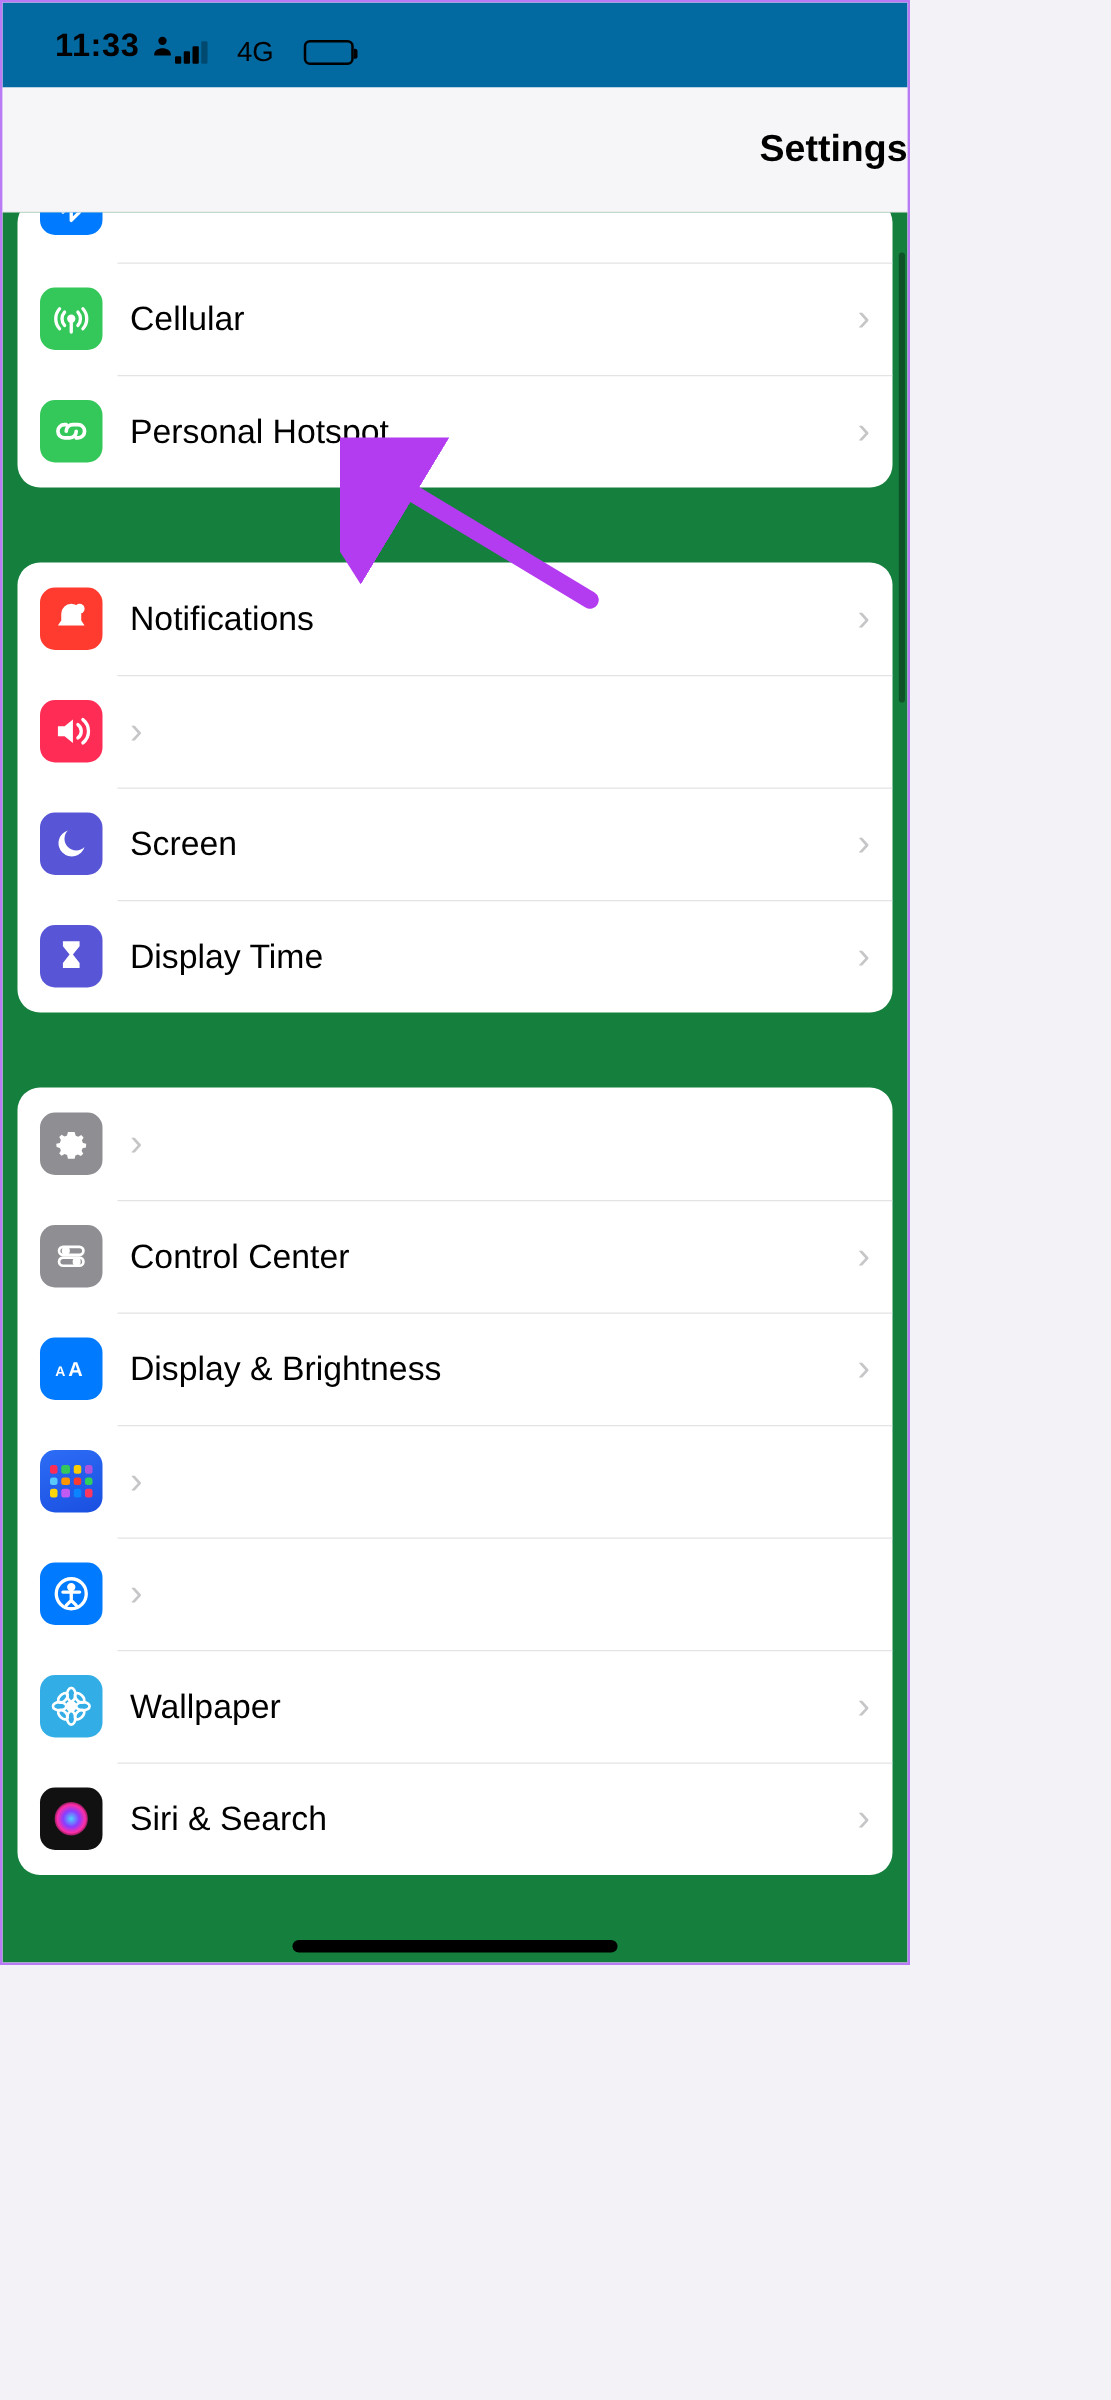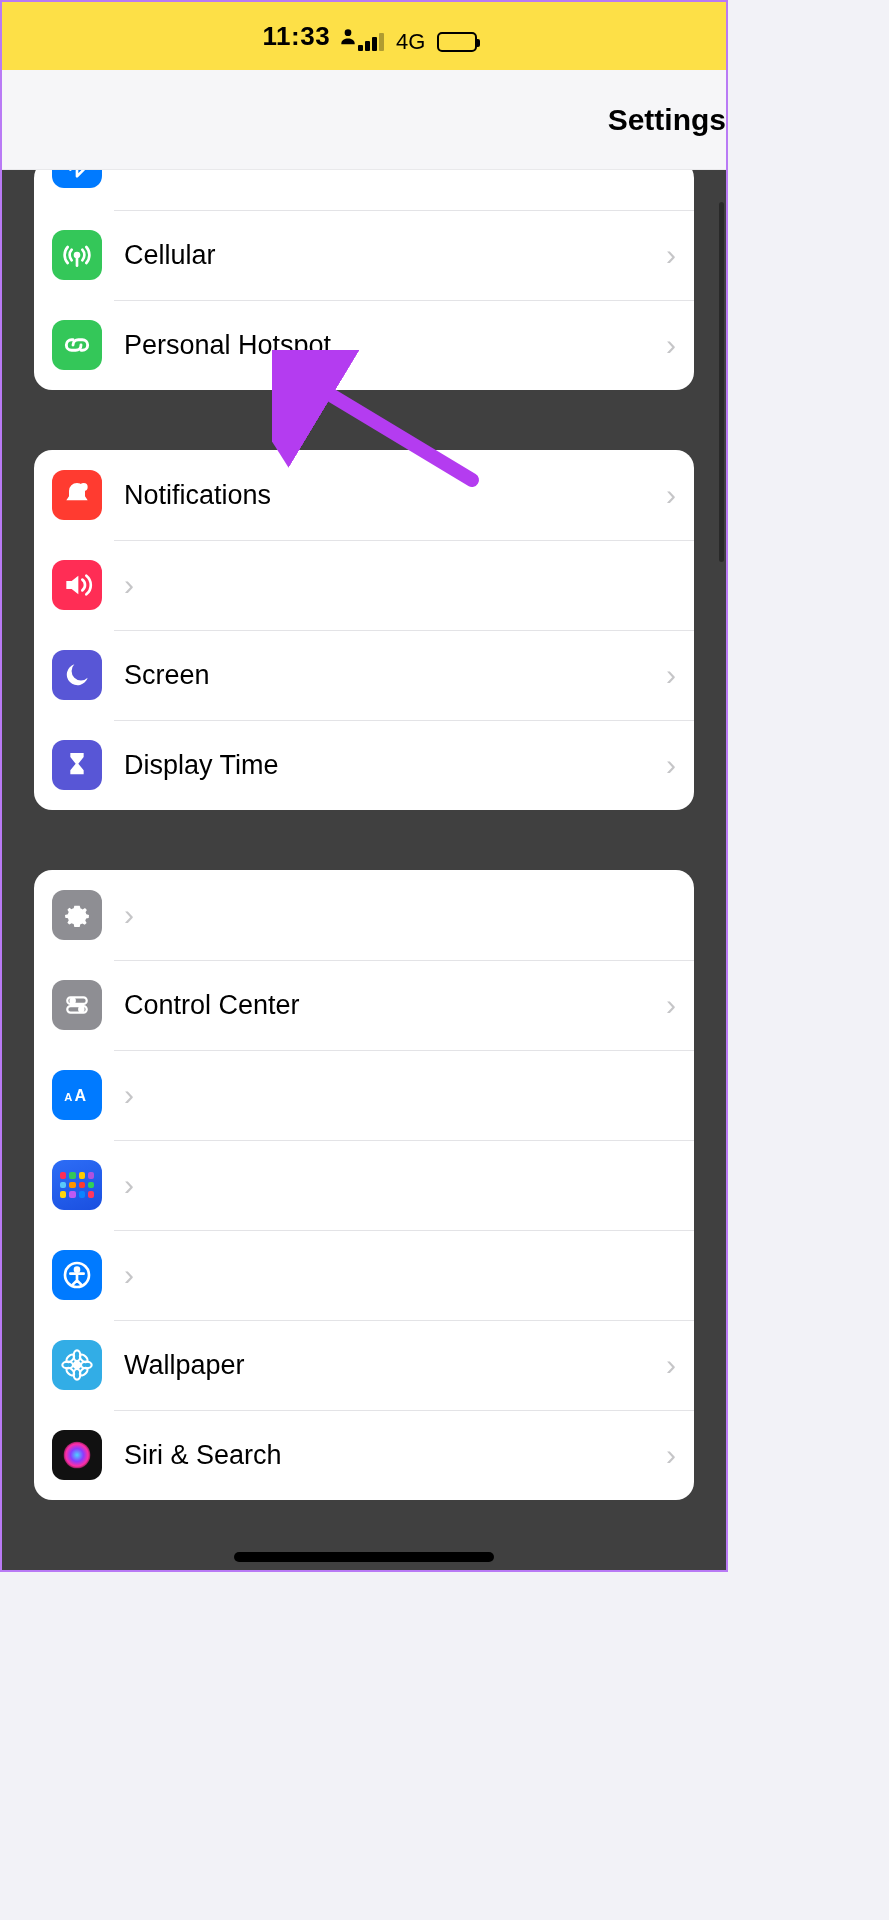--- a/index.html
+++ b/index.html
@@ -12,27 +12,27 @@
     height: 1572px;
     position: relative;
     overflow: hidden;
     border: 2px solid #b97af5;
   }
   
   .status-bar {
     height: 68px;
     display: flex;
     align-items: center;
-    justify-content: center;
+    justify-content: flex-start;
     padding: 0 30px 0 42px;
-    background: #fde047;
+    background: #0369a1;
     font-weight: 600;
   }
   .status-left { display: flex; align-items: center; gap: 8px; font-size: 26px; letter-spacing: 0.5px; }
-  .status-right { display: flex; align-items: center; gap: 12px; margin-top: 11px; }
+  .status-right { display: flex; align-items: center; gap: 24px; margin-top: 11px; }
   .user-icon svg, .status-right svg { display: block; }
   .signal-bars { display: flex; align-items: flex-end; gap: 2px; height: 18px; }
   .signal-bars span { width: 5px; background: #000; border-radius: 1px; }
   .signal-bars span:nth-child(1){height:6px}
   .signal-bars span:nth-child(2){height:10px}
   .signal-bars span:nth-child(3){height:14px}
   .signal-bars span:nth-child(4){height:18px;opacity:.3}
   .net-label { font-size: 22px; font-weight: 500; }
   .battery { width: 40px; height: 20px; border: 2px solid #000; border-radius: 5px; position: relative; padding: 2px; }
   .battery::after { content:""; position:absolute; right:-5px; top:5px; width:3px; height:8px; background:#000; border-radius:0 2px 2px 0; }
@@ -45,22 +45,22 @@
     justify-content: flex-end;
     background: #f6f6f8;
     border-bottom: 1px solid rgba(0,0,0,0.05);
   }
   .nav-title { font-size: 30px; font-weight: 700; }
   
   .content {
     position: absolute;
     top: 168px; left: 0; right: 0; bottom: 0;
     overflow: hidden;
-    background: #404040;
-    padding: 0 32px;
+    background: #15803d;
+    padding: 0 12px;
   }
   .group {
     background: #fff;
     border-radius: 18px;
     overflow: hidden;
   }
   .group + .group { margin-top: 60px; }
   .group.first { margin-top: -10px; }
   .row {
     display: flex;
@@ -253,20 +253,21 @@
       <div class="label">Control Center</div>
       <div class="chevron">›</div>
     </div>
     <div class="row">
       <div class="icon-box bg-blue">
         <svg viewBox="0 0 40 24">
             <text x="4" y="19" font-size="14" font-weight="700" fill="#fff" font-family="Arial">A</text>
             <text x="17" y="19" font-size="20" font-weight="700" fill="#fff" font-family="Arial">A</text>
           </svg>
       </div>
+      <div class="label">Display &amp; Brightness</div>
       <div class="chevron">›</div>
     </div>
     <div class="row">
       <div class="icon-box bg-grad-blue">
         <div class="home-grid">
           <span style="background:#ff2d55"></span>
             <span style="background:#34c759"></span>
             <span style="background:#ffcc00"></span>
             <span style="background:#af52de"></span>
           <span style="background:#5ac8fa"></span>

